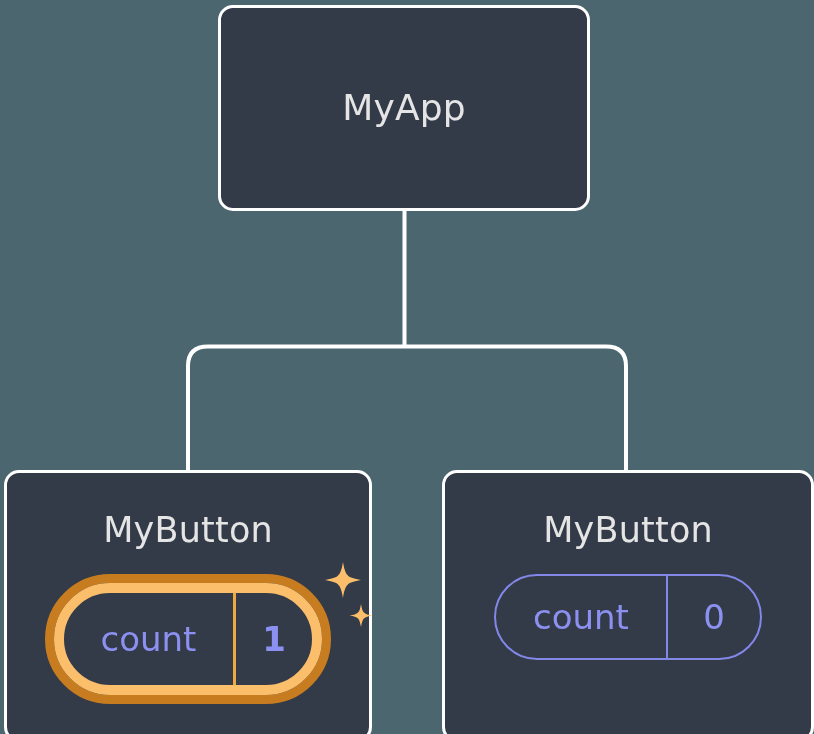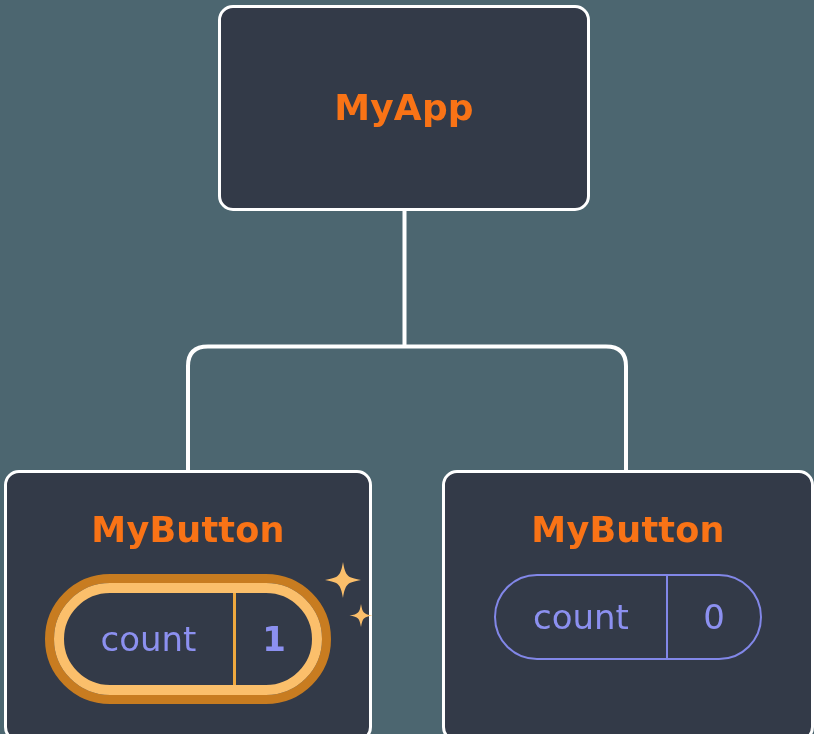--- a/index.html
+++ b/index.html
@@ -53,23 +53,23 @@
   }
   .card-right {
     left: 442px;
     top: 470px;
     width: 372px;
     height: 272px;
     padding-top: 40px;
   }
 
   .card-title {
-    color: #f97316;
+    color: #e5e5e5;
     font-size: 35px;
-    font-weight: 700;
+    font-weight: 400;
     letter-spacing: 0.2px;
     line-height: 1;
     white-space: nowrap;
   }
   .card-root .card-title {
     font-size: 36px;
   }
 
   
   .pill-wrap {

